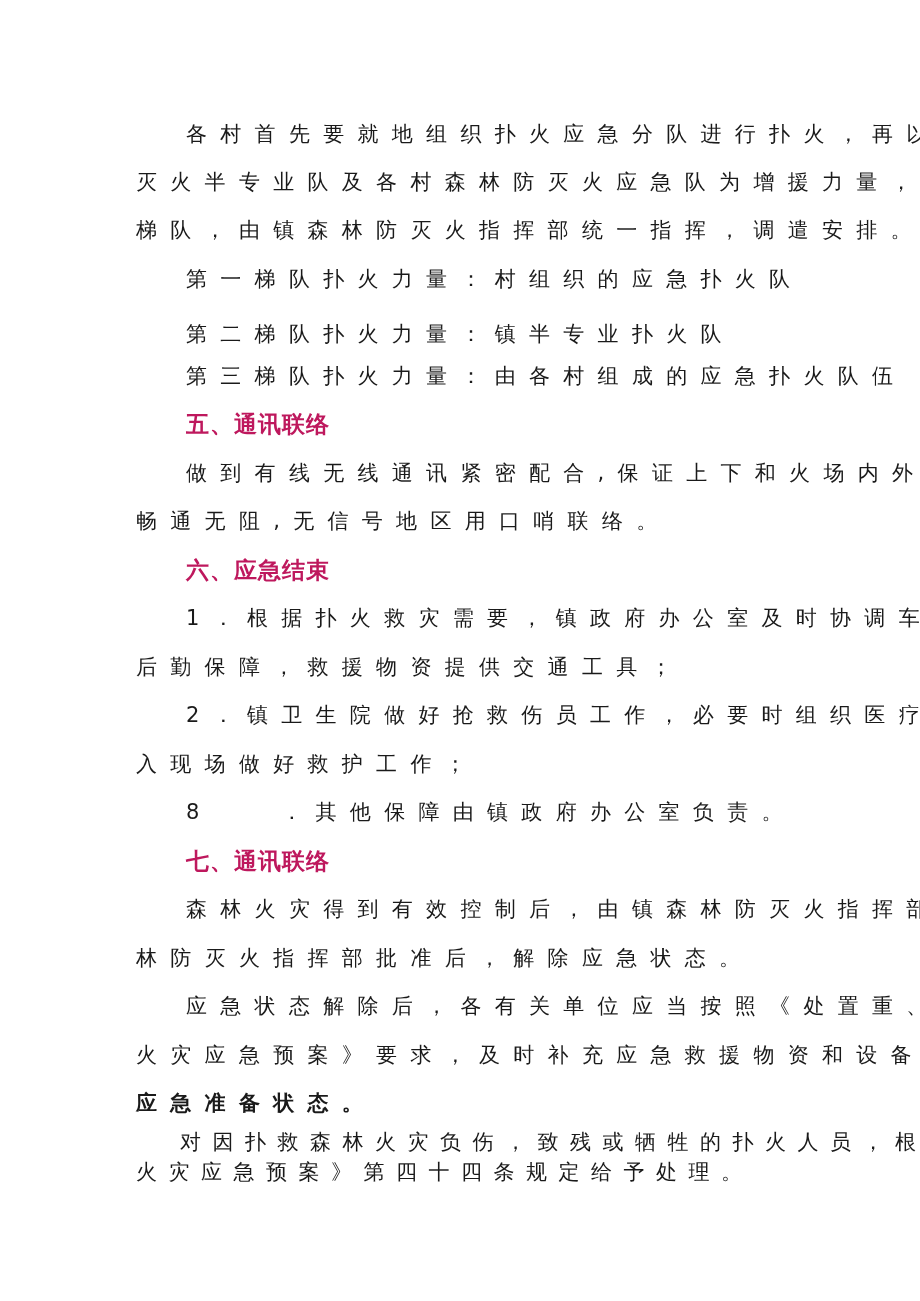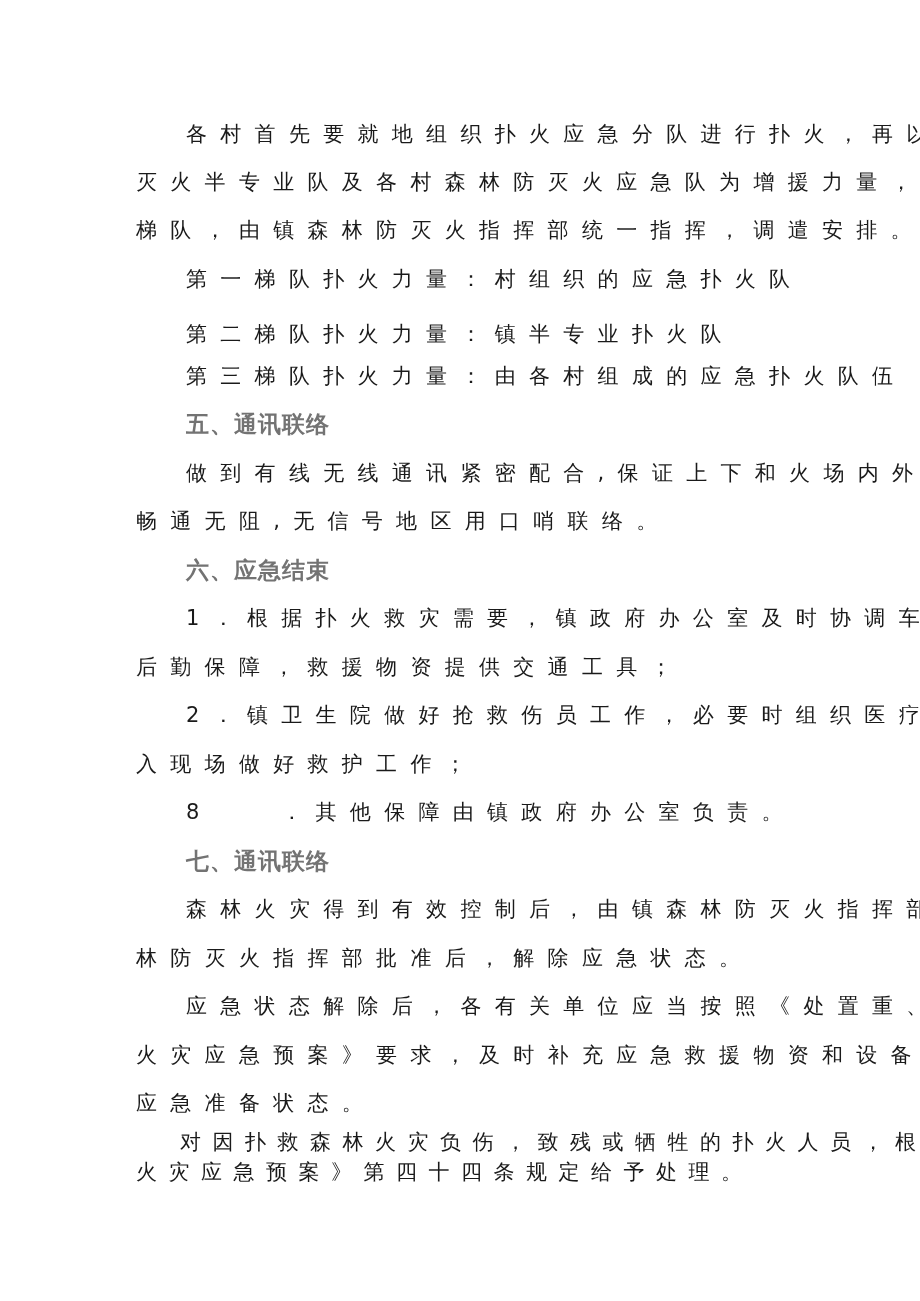--- a/index.html
+++ b/index.html
@@ -29,21 +29,21 @@
       letter-spacing: 13.3px;
       line-height: 32px;
       height: 32px;
     }
     .indent { left: 50px; }
     .indent-small { left: 44px; }
     .heading {
       font-weight: bold;
       font-size: 23px;
       letter-spacing: 1px;
-      color: #737373;
+      color: #be185d;
     }
     .tight { letter-spacing: 11.5px; }
   </style>
 </head>
 <body>
 
 <div class="page">
 
   <div class="line indent" style="top:0px;">各村首先要就地组织扑火应急分队进行扑火，再以镇森林防</div>
   <div class="line" style="top:48px;">灭火半专业队及各村森林防灭火应急队为增援力量，组织好若干</div>
@@ -68,18 +68,18 @@
 
   <div class="line indent" style="top:678px;">8　　．其他保障由镇政府办公室负责。</div>
 
   <div class="line indent heading" style="top:727px;">七、通讯联络</div>
 
   <div class="line indent" style="top:775px;">森林火灾得到有效控制后，由镇森林防灭火指挥部报经县森</div>
   <div class="line" style="top:824px;">林防灭火指挥部批准后，解除应急状态。</div>
 
   <div class="line indent" style="top:872px;">应急状态解除后，各有关单位应当按照《处置重、特大森林</div>
   <div class="line" style="top:921px;">火灾应急预案》要求，及时补充应急救援物资和设备，重新回到</div>
-  <div class="line" style="top:969px;">应急准备状态。</div>
+  <div class="line" style="top:969px;font-weight:bold;">应急准备状态。</div>
 
   <div class="line indent-small tight" style="top:1008px;">对因扑救森林火灾负伤，致残或牺牲的扑火人员，根据《森</div>
   <div class="line tight" style="top:1038px;">火灾应急预案》第四十四条规定给予处理。</div>
 
 </div>
 
 </body></html>

